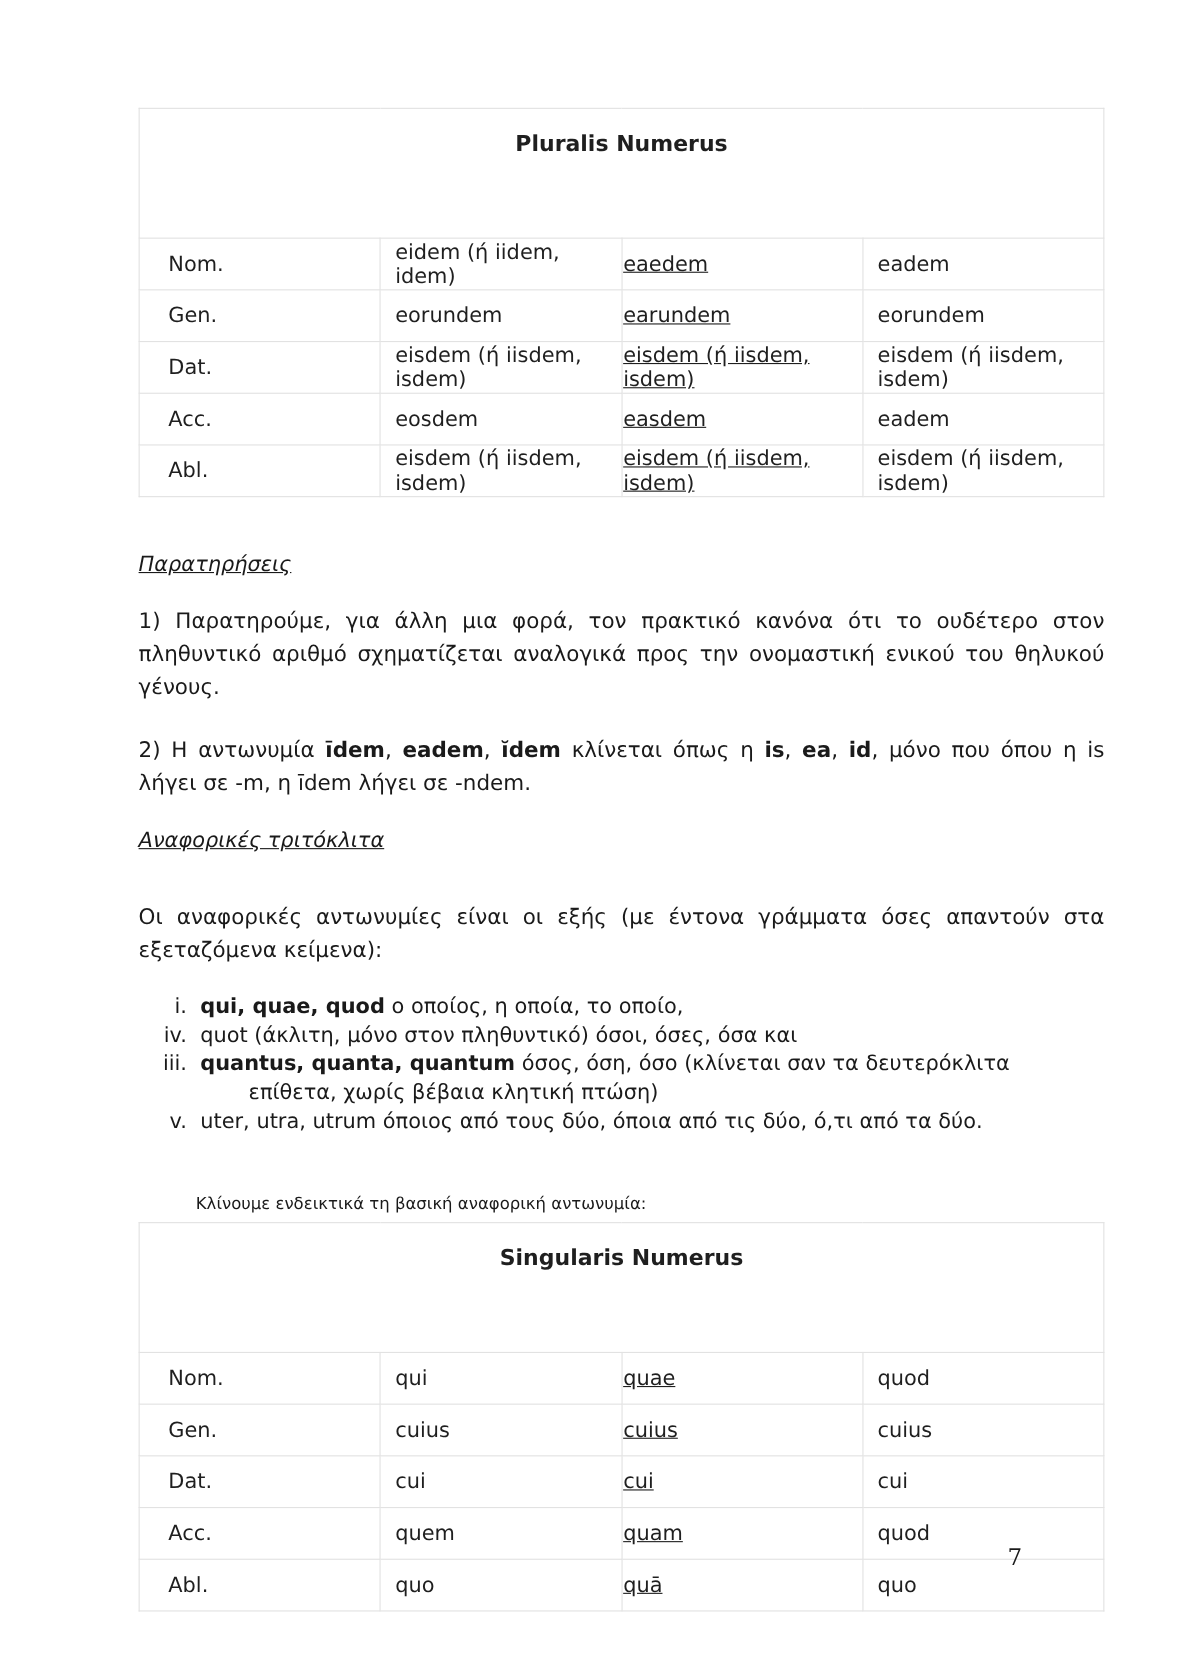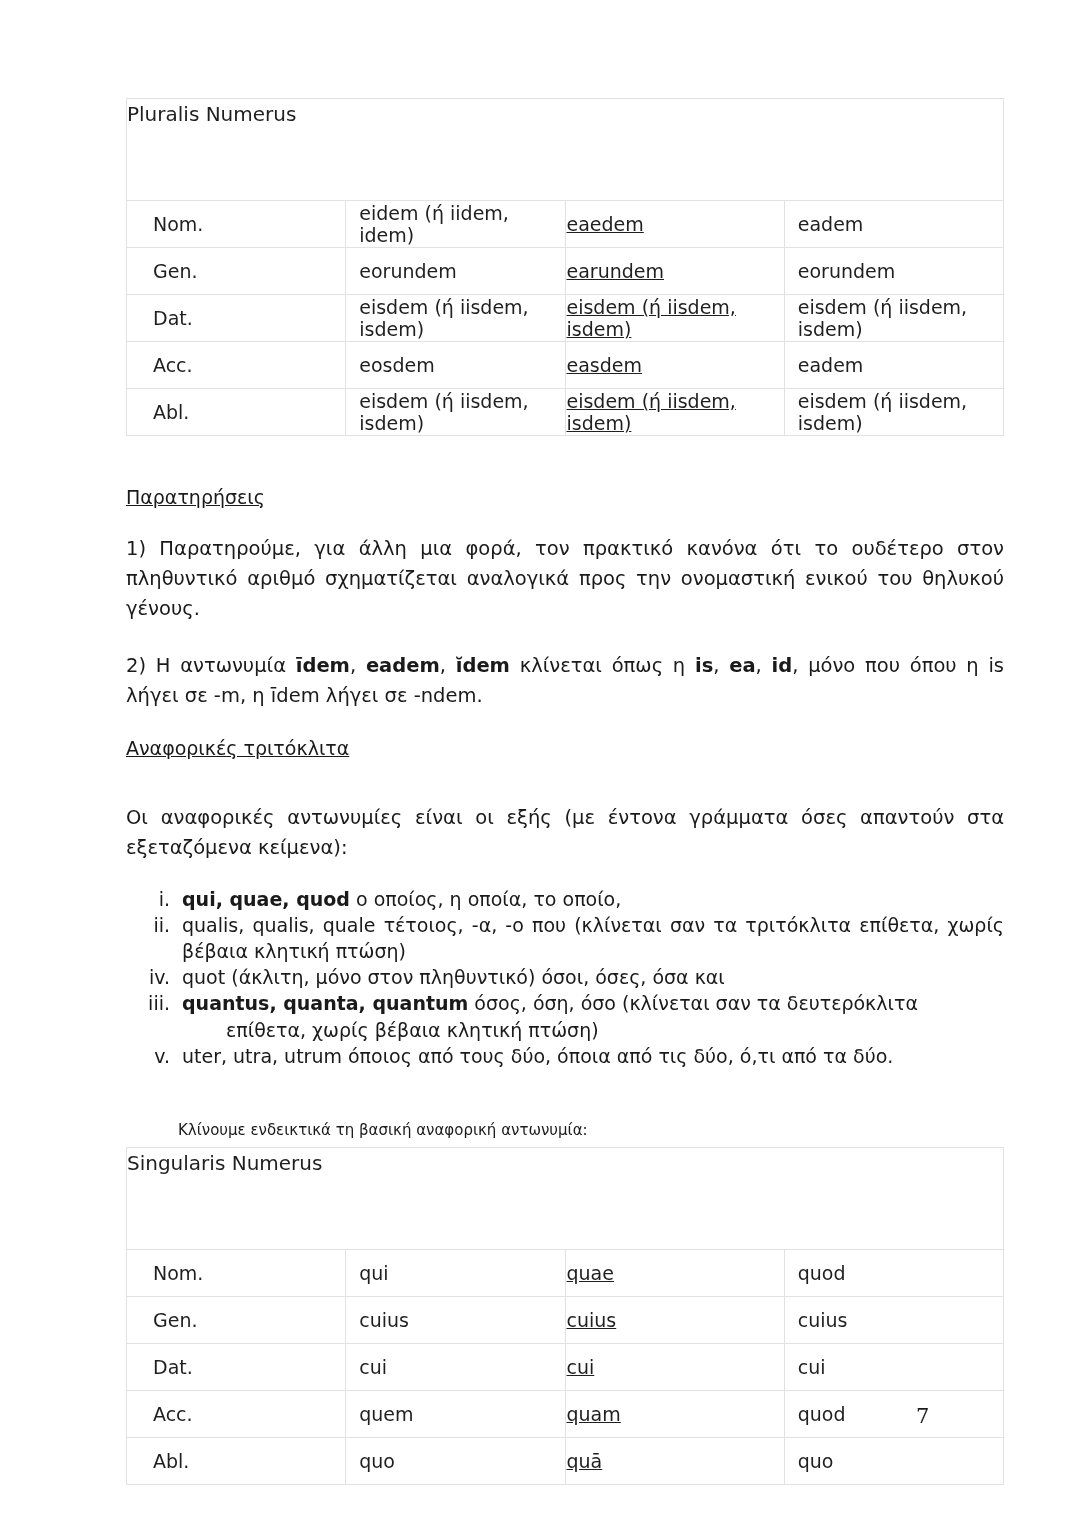--- a/index.html
+++ b/index.html
@@ -41,43 +41,44 @@
     padding: 0;
     vertical-align: middle;
     font-size: 19px;
     color: #1f1f1f;
   }
   table.decl td.hdr {
     border-left: 1px solid #e2e2e2;
     border-right: 1px solid #e2e2e2;
     border-top: 1px solid #e2e2e2;
     border-bottom: 1px solid #e2e2e2;
-    text-align: left;
-    font-weight: normal;
+    text-align: center;
+    font-weight: bold;
     font-size: 20px;
     height: 98px;
     vertical-align: top;
-    padding-top: 3px;
+    padding-top: 19px;
   }
   table.decl td.casecell {
     width: 84px;
     padding-left: 26px;
     height: 46px;
   }
   table.decl td.v1 { width: 266px; padding-left: 13px; }
   table.decl td.v2 { width: 264px; padding-left: 1px; text-decoration: underline; }
   table.decl td.v3 { width: 262px; padding-left: 13px; }
 
   
   .heading-u {
     font-size: 19px;
     text-decoration: underline;
     margin: 0;
     padding: 0;
     display: inline-block;
+    font-style: italic;
   }
   .para {
     font-size: 19.5px;
     line-height: 1.55;
     text-align: justify;
     margin: 0;
   }
   .b { font-weight: bold; }
 
   ol.rom {
@@ -192,23 +193,20 @@
 
     <p class="para">Οι αναφορικές αντωνυμίες είναι οι εξής (με έντονα γράμματα όσες απαντούν στα εξεταζόμενα κείμενα):</p>
 
     <div class="spacer-22"></div>
 
     <ol class="rom">
       <li>
         <span class="num">i.</span><span class="b">qui, quae, quod</span><span> ο οποίος, η οποία, το οποίο,</span>
       </li>
       <li>
-        <span class="num">ii.</span><span>qualis, qualis, quale τέτοιος, -α, -ο που (κλίνεται σαν τα τριτόκλιτα επίθετα, χωρίς βέβαια κλητική πτώση)</span>
-      </li>
-      <li>
         <span class="num">iv.</span><span>quot (άκλιτη, μόνο στον πληθυντικό) όσοι, όσες, όσα και</span>
       </li>
       <li>
         <span class="num">iii.</span><span class="b">quantus, quanta, quantum</span><span> όσος, όση, όσο (κλίνεται σαν τα δευτερόκλιτα</span>
         <span class="li-cont">επίθετα, χωρίς βέβαια κλητική πτώση)</span>
       </li>
       <li>
         <span class="num">v.</span><span>uter, utra, utrum όποιος από τους δύο, όποια από τις δύο, ό,τι από τα δύο.</span>
       </li>
     </ol>

